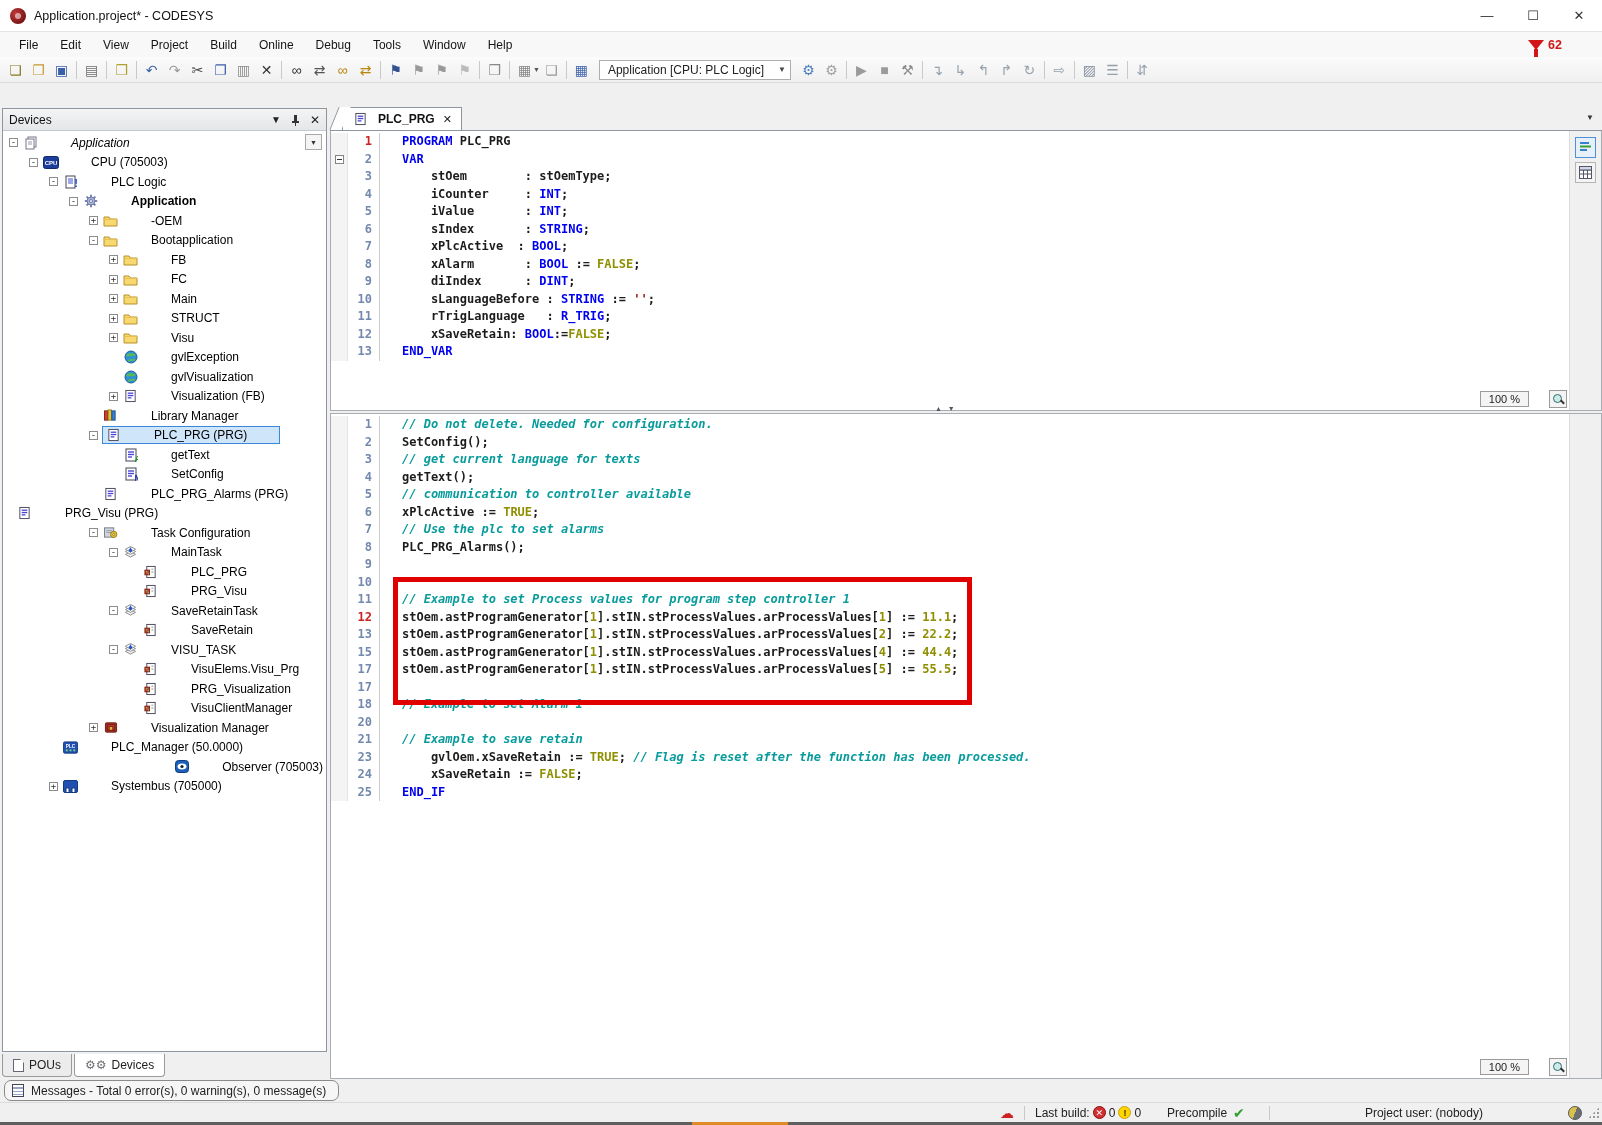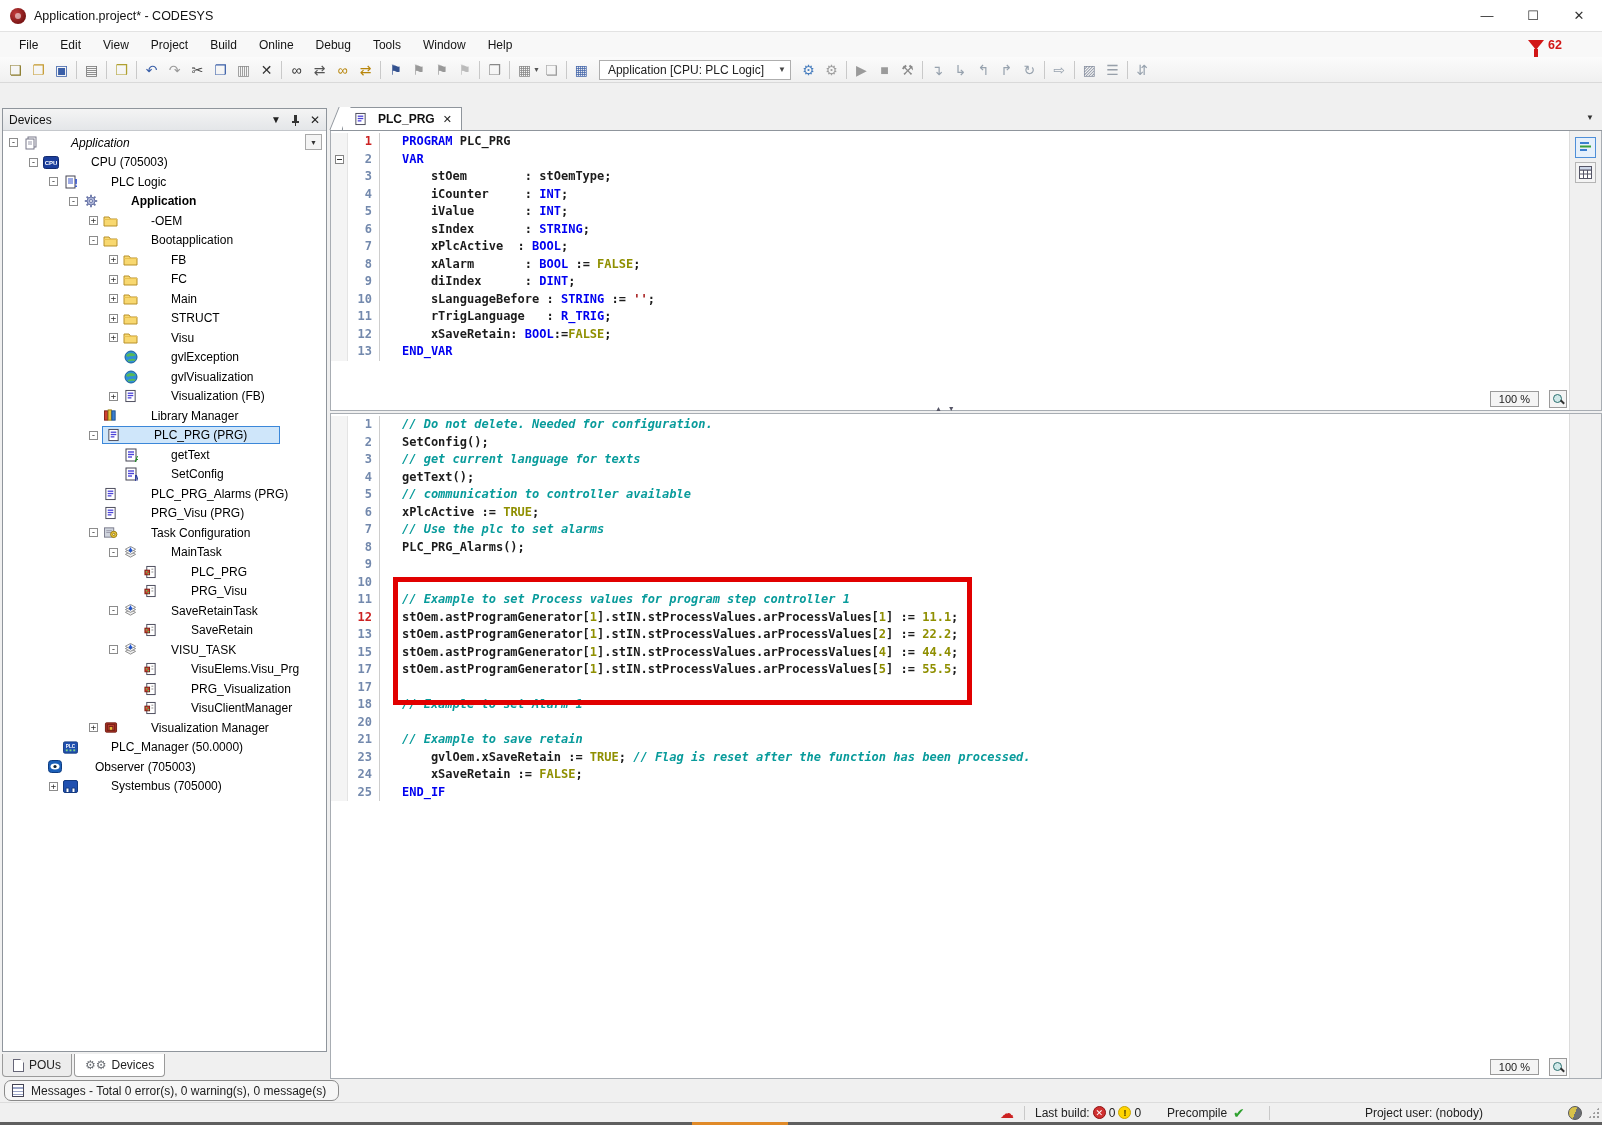--- a/index.html
+++ b/index.html
@@ -94,21 +94,21 @@
   .edittab .slant{position:absolute;left:-9px;bottom:0;width:12px;height:23px;background:#fff;border-left:1px solid #8f959c;transform:skewX(-22deg);}
   .tabclose{font-weight:bold;font-size:11px;color:#222;margin-left:2px;}
   .tablistbtn{position:absolute;right:8px;top:8px;font-size:8px;color:#333;}
   .pane{position:absolute;left:0;width:100%;background:#fff;border:1px solid #a8adb3;border-top:none;}
   .pane.decl{top:26px;height:280px;}
   .pane.body{top:308px;height:666px;border-top:1px solid #a8adb3;}
   .rightstrip{position:absolute;right:0;top:0;bottom:0;width:32px;background:#f0f0f0;border-left:1px solid #dcdcdc;}
   .viewbtn{position:absolute;right:5px;width:21px;height:21px;border:1px solid #b5b5b5;background:#f4f4f4;
            display:flex;align-items:center;justify-content:center;}
   .viewbtn.sel{border:1px solid #4f8fd8;background:#e6f0fb;}
-  .zoomctl{position:absolute;right:34px;bottom:2px;display:flex;align-items:center;gap:10px;}
+  .zoomctl{position:absolute;right:34px;bottom:2px;display:flex;align-items:center;gap:20px;}
   .zoombox{border:1px solid #9a9a9a;background:#f4f4f4;font-size:11px;padding:1px 8px;color:#222;}
   .magico{width:18px;height:18px;position:relative;border:1px solid #9a9a9a;background:#f4f4f4;}
   .magico:before{content:"";position:absolute;left:3px;top:3px;width:7px;height:7px;border:1.6px solid #2a6f6f;border-radius:50%;background:#cfe8e8;}
   .magico:after{content:"";position:absolute;left:10px;top:10px;width:5px;height:1.8px;background:#333;transform:rotate(45deg);}
   .splitarrows{position:absolute;left:605px;top:300px;font-size:7px;color:#556;letter-spacing:2px;}
 
   
   .codearea{position:absolute;left:0;top:2px;right:32px;bottom:0;overflow:hidden;
             font-family:"DejaVu Sans Mono","Liberation Mono",monospace;font-size:12px;font-weight:600;}
   .cl{height:17.5px;line-height:17.5px;display:flex;white-space:pre;}
@@ -487,21 +487,21 @@
               <svg width="13" height="14" viewBox="0 0 14 14">
                 <rect x="2" y="1" width="10" height="12" fill="#fff" stroke="#445"></rect>
                 <line x1="4" y1="4" x2="10" y2="4" stroke="#4b42d8" stroke-width="1.4"></line>
                 <line x1="4" y1="6.5" x2="10" y2="6.5" stroke="#4b42d8" stroke-width="1.4"></line>
                 <line x1="4" y1="9" x2="8" y2="9" stroke="#4b42d8" stroke-width="1.4"></line>
               </svg>
             </span>
             <span class="tlabel">PLC_PRG_Alarms (PRG)</span>
           </span>
         </div>
-        <div class="trow" style="padding-left: 86px;">
+        <div class="trow" style="">
           <span class="texp none"></span>
           <span class="selwrap">
             <span class="ticon">
               <svg width="13" height="14" viewBox="0 0 14 14">
                 <rect x="2" y="1" width="10" height="12" fill="#fff" stroke="#445"></rect>
                 <line x1="4" y1="4" x2="10" y2="4" stroke="#4b42d8" stroke-width="1.4"></line>
                 <line x1="4" y1="6.5" x2="10" y2="6.5" stroke="#4b42d8" stroke-width="1.4"></line>
                 <line x1="4" y1="9" x2="8" y2="9" stroke="#4b42d8" stroke-width="1.4"></line>
               </svg>
             </span>
@@ -682,21 +682,21 @@
                 <rect x="0.5" y="0.5" width="15" height="12" rx="1.5" fill="#2050b0" stroke="#143a80"></rect>
                 <text x="8" y="6.5" font-size="5" font-weight="bold" fill="#fff" text-anchor="middle">PLC</text>
                 <rect x="3" y="8.5" width="2" height="2" fill="#7fd87f"></rect>
                 <rect x="7" y="8.5" width="2" height="2" fill="#7fd87f"></rect>
                 <rect x="11" y="8.5" width="2" height="2" fill="#7fd87f"></rect>
               </svg>
             </span>
             <span class="tlabel">PLC_Manager (50.0000)</span>
           </span>
         </div>
-        <div class="trow" style="padding-left: 30px;">
+        <div class="trow" style="padding-left: 30px; justify-content: flex-end;">
           <span class="texp none"></span>
           <span class="selwrap">
             <span class="ticon">
               <svg width="14" height="13" viewBox="0 0 14 13">
                 <rect x="0.5" y="0.5" width="13" height="12" rx="3" fill="#1b5fb8" stroke="#0f3c80"></rect>
                 <ellipse cx="7" cy="6.5" rx="4.5" ry="3" fill="#fff"></ellipse>
                 <circle cx="7" cy="6.5" r="1.6" fill="#123"></circle>
               </svg>
             </span>
             <span class="tlabel">Observer (705003)</span>

